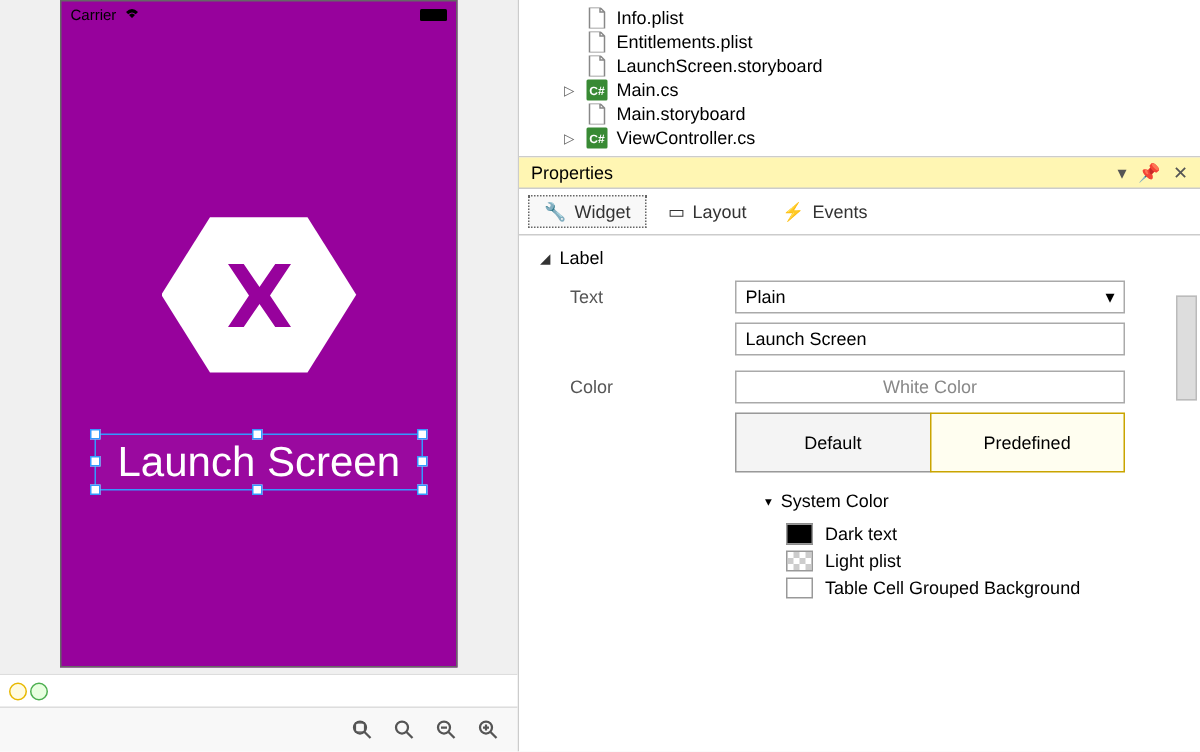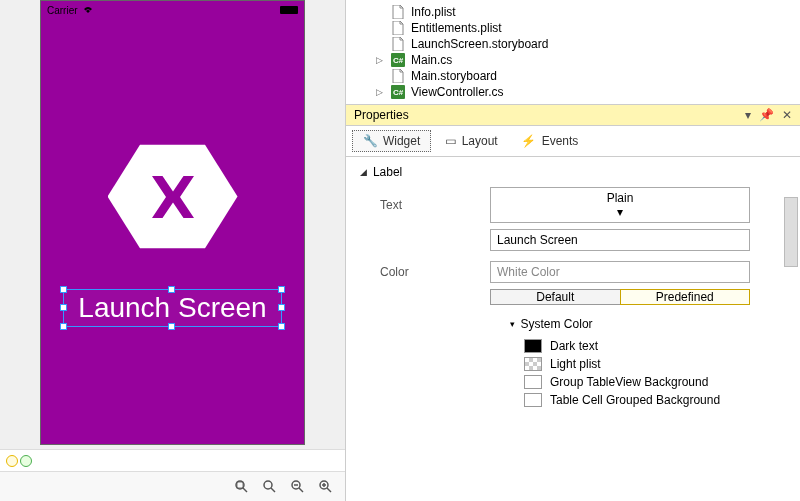--- a/index.html
+++ b/index.html
@@ -38,25 +38,25 @@
 .props-header .controls { display: flex; gap: 8px; color: #555; }
 .prop-tabs { display: flex; padding: 4px 6px; gap: 4px; border-bottom: 1px solid #ccc; }
 .prop-tab { padding: 3px 10px; display: flex; align-items: center; gap: 5px; cursor: pointer; color: #333; }
 .prop-tab.active { border: 1px dotted #666; background: #f8f8f8; }
 .prop-body { padding: 8px 14px; overflow: hidden; position: relative; }
 .prop-group { display: flex; align-items: center; gap: 6px; margin-bottom: 8px; }
 .prop-group .arrow { color: #333; font-size: 9px; }
 .prop-row { display: flex; align-items: center; margin-bottom: 6px; }
 .prop-label { width: 130px; color: #555; padding-left: 20px; }
 .prop-control { flex: 1; max-width: 260px; }
-.dropdown { border: 1px solid #aaa; padding: 3px 6px; display: flex; justify-content: space-between; align-items: center; background: #fff; cursor: pointer; flex-direction: column; }
+.dropdown { border: 1px solid #aaa; padding: 3px 6px; display: flex; justify-content: space-between; align-items: center; background: #fff; cursor: pointer; }
 .input { border: 1px solid #aaa; padding: 3px 6px; background: #fff; }
-.color-input { border: 1px solid #aaa; padding: 3px 6px; text-align: left; background: #fff; color: #888; cursor: pointer; }
+.color-input { border: 1px solid #aaa; padding: 3px 6px; text-align: center; background: #fff; color: #888; cursor: pointer; }
 .seg { display: flex; }
-.seg div { flex: 1; text-align: center; padding: 0 0; border: 1px solid #999; margin-left: -1px; cursor: pointer; background: #f4f4f4; }
+.seg div { flex: 1; text-align: center; padding: 12px 0; border: 1px solid #999; margin-left: -1px; cursor: pointer; background: #f4f4f4; }
 .seg div:first-child { margin-left: 0; }
 .seg div.active { background: #fffef0; border-color: #c9a400; position: relative; z-index: 1; }
 .syscolors { padding: 6px 0 0 150px; }
 .syscolors .hdr { display: flex; align-items: center; gap: 6px; margin-bottom: 6px; }
 .color-item { display: flex; align-items: flex-end; gap: 8px; padding: 2px 0 2px 14px; cursor: pointer; }
 .swatch { width: 18px; height: 14px; border: 1px solid #999; }
 .scrollbar { position: absolute; right: 2px; top: 40px; width: 14px; height: 70px; background: #ddd; border: 1px solid #bbb; }
 </style>
 </head>
 <body>
@@ -234,22 +234,18 @@
           <div class="color-item">
             <div class="swatch" style="background: rgb(0, 0, 0);"></div>
             <span>Dark text</span>
           </div>
           <div class="color-item">
             <div class="swatch" style="background: repeating-conic-gradient(rgb(204, 204, 204) 0deg, rgb(204, 204, 204) 25%, rgb(255, 255, 255) 0deg, rgb(255, 255, 255) 50%) 0px 0px / 8px 8px;"></div>
             <span>Light plist</span>
           </div>
           <div class="color-item">
             <div class="swatch" style="background: rgb(255, 255, 255);"></div>
-            <span>Group TableView Background</span>
-          </div>
-          <div class="color-item">
-            <div class="swatch" style="background: rgb(255, 255, 255);"></div>
             <span>Table Cell Grouped Background</span>
           </div>
         </div>
     </div>
   </div>
 </div>
 
 </body></html>

